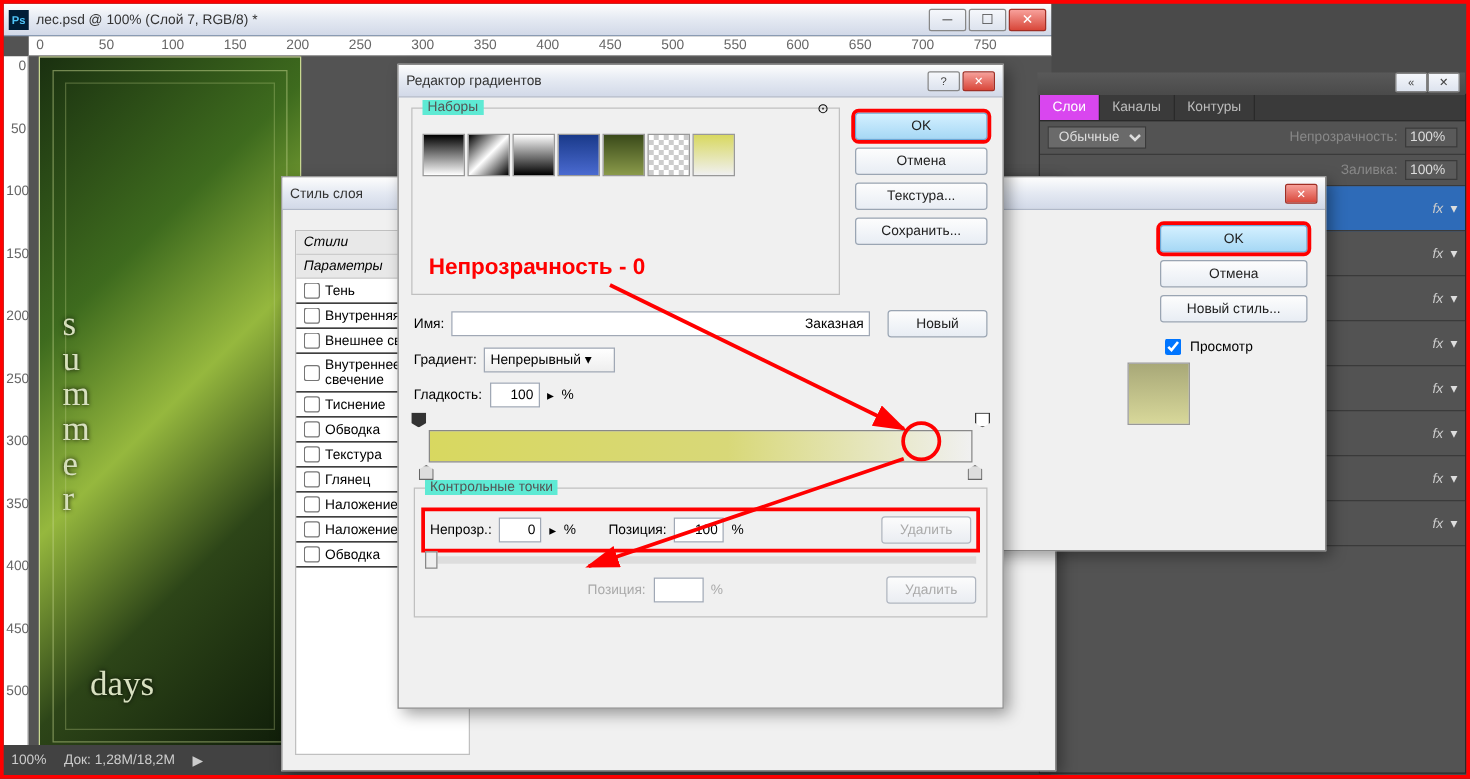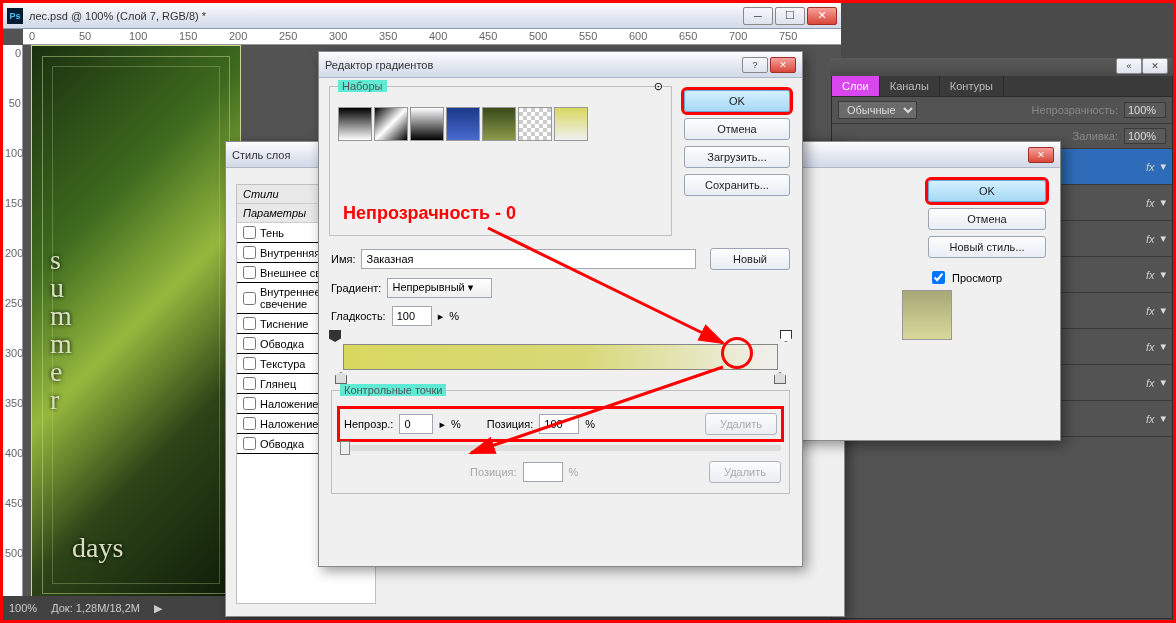--- a/index.html
+++ b/index.html
@@ -65,21 +65,21 @@
   .thumb-grad{ position:absolute; left:118px; top:148px; width:50px; height:50px; background:linear-gradient(#a8a878,#d8d89a); border:1px solid #999;}
   
   
   .grad-dlg{ left:315px; top:48px; width:485px; height:516px;}
   .fieldset{ border:1px solid #c0c0c0; margin:8px 130px 8px 10px; padding:8px;}
   .fieldset-title{ position:relative; top:-15px; background:#5eead4; padding:0 4px; display:inline-block; color:#555;}
   .presets{ display:flex; flex-wrap:wrap; gap:2px;}
   .preset{ width:34px; height:34px; border:1px solid #999;}
   .grad-btns{ position:absolute; right:12px; top:38px; width:106px;}
   .row{ display:flex; align-items:center; gap:6px; padding:4px 12px;}
-  .txt-input{ border:1px solid #a0a8b5; background:#fff; padding:2px 4px; height:20px;}
+  .txt-input{ border:1px solid #a0a8b5; background:#fff; padding:2px 4px; height:20px;text-align:right;}
   .sel-input{ border:1px solid #a0a8b5; background:linear-gradient(#fff,#eee); padding:2px 18px 2px 4px; height:20px; position:relative;}
   .gradient-bar{ position:relative; margin:6px 12px 16px 12px; height:26px; background:linear-gradient(to right,#d8d860 0%,#d8d878 55%,rgba(216,216,120,0) 100%); border:1px solid #888;}
   .gradient-bar::before{content:""; position:absolute; right:0; top:0; bottom:0; width:45%; background:repeating-conic-gradient(#ccc 0 25%,#fff 0 50%) 0 0/10px 10px; z-index:-1;}
   .stop-top{ position:absolute; top:-14px; width:12px; height:12px; background:#333; clip-path:polygon(0 0,100% 0,100% 70%,50% 100%,0 70%);}
   .stop-bot{ position:absolute; bottom:-14px; width:12px; height:12px; background:#ddd; border:1px solid #666; clip-path:polygon(50% 0,100% 30%,100% 100%,0 100%,0 30%);}
   .ctrl-fieldset{ border:1px solid #c0c0c0; margin:2px 12px 8px 12px; padding:8px;}
   .small-btn{ height:22px; padding:0 14px; border:1px solid #b0b6c0; background:linear-gradient(#fcfcfc,#eaedf2); border-radius:3px; color:#888;}
   .disabled{ color:#aaa;}
   
   .annot-text{ position:absolute; color:#ff0000; font-size:18px; font-weight:bold; pointer-events:none;}
@@ -289,21 +289,21 @@
     <span class="t">Редактор градиентов</span>
     <div class="dlg-winbtns">
       <div class="dlg-winbtn">?</div>
       <div class="dlg-winbtn x">✕</div>
     </div>
   </div>
 
   <div class="grad-btns">
     <button class="dbtn ok hl-red">OK</button>
     <button class="dbtn">Отмена</button>
-    <button class="dbtn">Загрузить...</button>
+    <button class="dbtn">Текстура...</button>
     <button class="dbtn">Сохранить...</button>
   </div>
 
   <div class="fieldset" style="height:150px;">
     <span class="fieldset-title">Наборы</span>
     <span style="float:right; position:relative; top:-15px;">⊙</span>
     <div class="presets">
       <div class="preset" style="background:linear-gradient(#000,#fff)"></div>
       <div class="preset" style="background:linear-gradient(135deg,#000,#fff,#000)"></div>
       <div class="preset" style="background:linear-gradient(#fff,#000)"></div>

